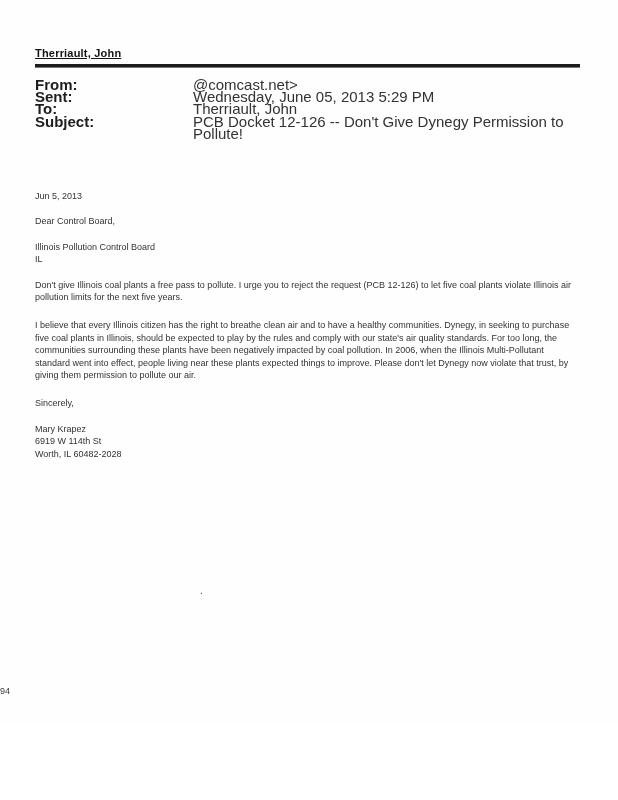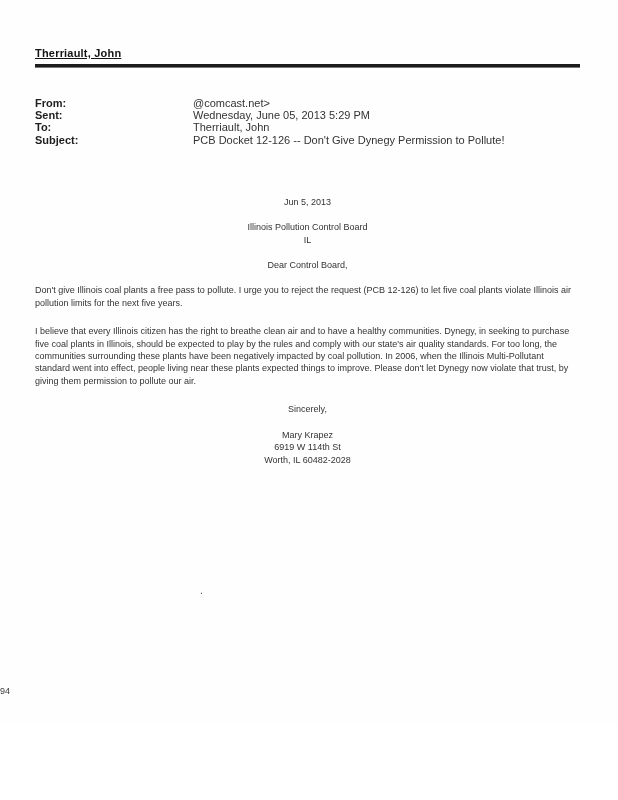--- a/index.html
+++ b/index.html
@@ -26,34 +26,34 @@
     text-decoration: underline;
     letter-spacing: 0.2px;
   }
   .header-rule {
     margin-top: 5px;
     height: 4px;
     background: #1c1c1c;
     border-bottom: 1px solid #777;
   }
   .meta {
-    margin-top: 29px;
-    font-size: 11px;
+    margin-top: 11px;
+    font-size: 15px;
     line-height: 12.2px;
   }
   .meta-row { display: grid; grid-template-columns: 158px 1fr; }
   .meta-label { font-weight: bold; color: #1e1e1e; }
   .meta-value { color: #333333; }
   .body {
     margin-top: 50px;
     font-size: 9px;
     line-height: 12.4px;
     color: #333333;
   }
-  .block { margin-bottom: 13px; text-align: center; }
+  .block { margin-bottom: 13px; }
   .para { margin-bottom: 16px; }
   .artifact-dot {
     position: absolute;
     left: 200px;
     top: 585px;
     font-size: 10px;
     color: #444;
   }
   .page-number {
     position: absolute;
@@ -90,26 +90,26 @@
       </div>
       <div class="meta-row">
         <div class="meta-label">Subject:</div>
         <div class="meta-value">PCB Docket 12-126 -- Don't Give Dynegy Permission to Pollute!</div>
       </div>
     </div>
 
     <div class="body">
       <div class="block">Jun 5, 2013</div>
 
+      <div class="block">Dear Control Board,</div>
+
       <div class="block">
         <div>Illinois Pollution Control Board</div>
         <div>IL</div>
       </div>
-
-      <div class="block">Dear Control Board,</div>
 
       <div class="para">Don't give Illinois coal plants a free pass to pollute. I urge you to reject the request (PCB 12-126) to let five coal plants violate Illinois air pollution limits for the next five years.</div>
       <div class="para">I believe that every Illinois citizen has the right to breathe clean air and to have a healthy communities. Dynegy, in seeking to purchase five coal plants in Illinois, should be expected to play by the rules and comply with our state's air quality standards. For too long, the communities surrounding these plants have been negatively impacted by coal pollution. In 2006, when the Illinois Multi-Pollutant standard went into effect, people living near these plants expected things to improve. Please don't let Dynegy now violate that trust, by giving them permission to pollute our air.</div>
 
       <div class="block">Sincerely,</div>
 
       <div class="block">
         <div>Mary Krapez</div>
         <div>6919 W 114th St</div>
         <div>Worth, IL 60482-2028</div>

